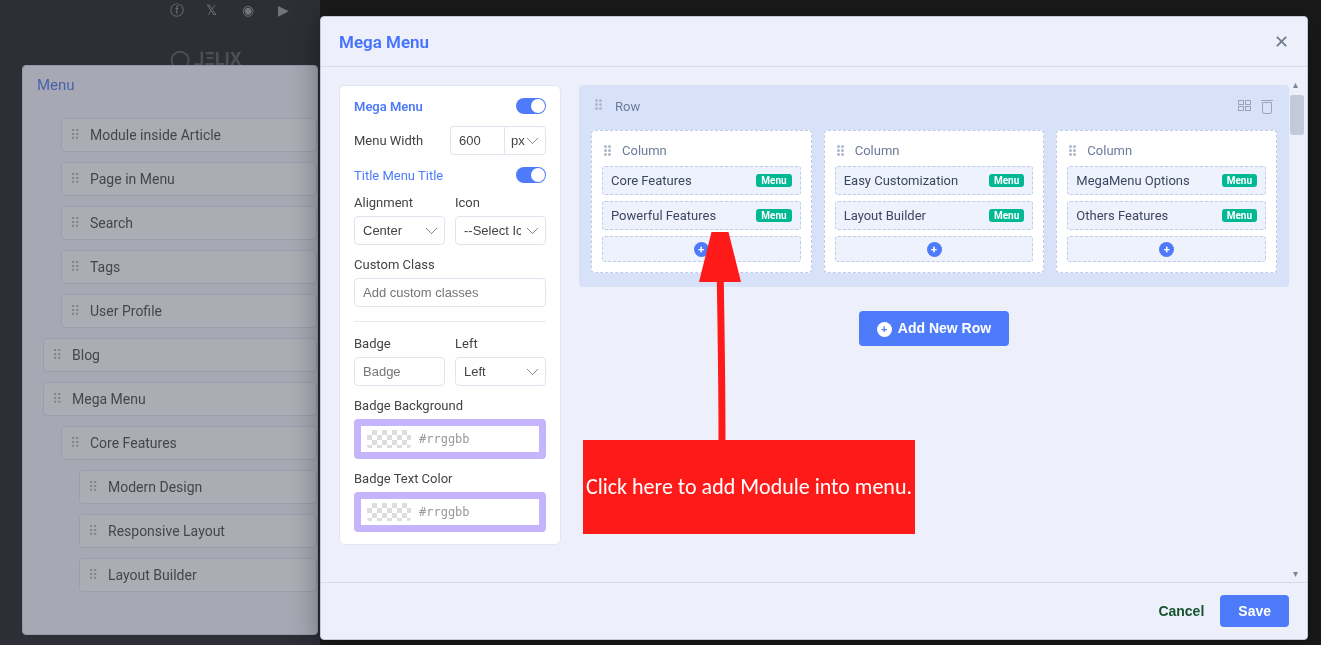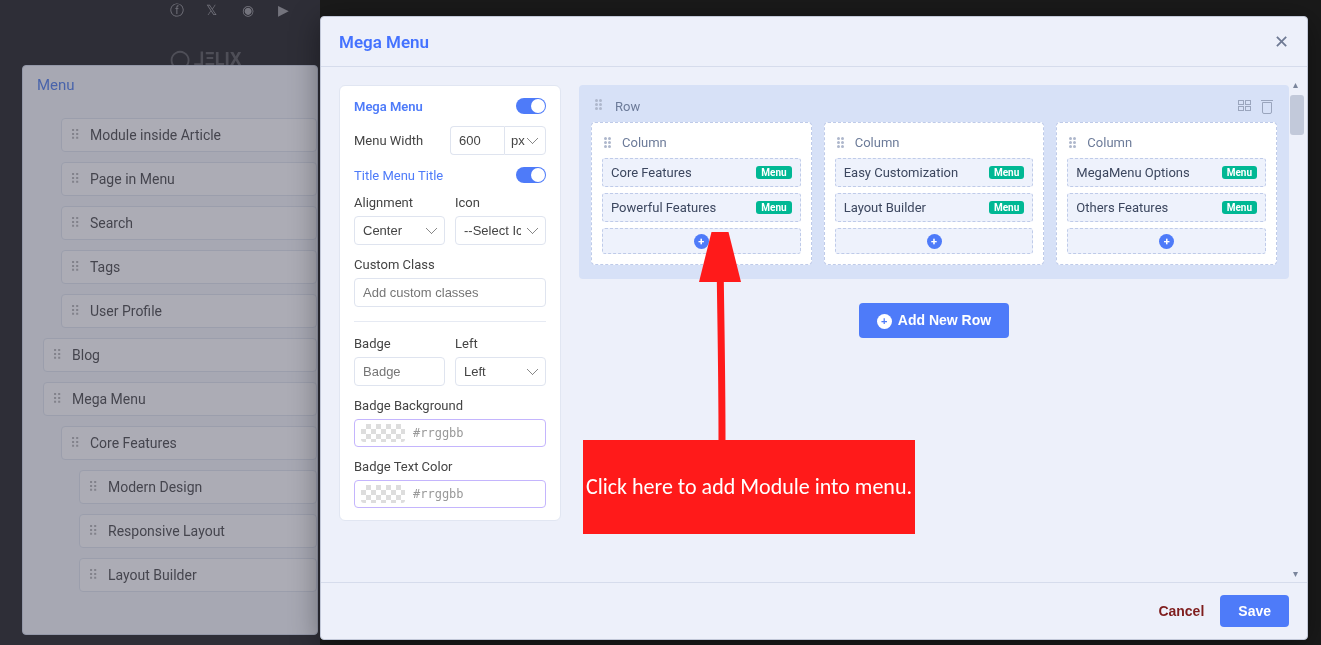--- a/index.html
+++ b/index.html
@@ -21,51 +21,51 @@
 .tree-item.sub2 { margin-left: 46px; }
 .tree-item .grip { position: absolute; left: 8px; top: 50%; transform: translateY(-50%); opacity: .4; }
 
 
 .modal { position: absolute; left: 320px; top: 16px; width: 988px; height: 624px; background: #edf0fa; border-radius: 4px; box-shadow: 0 5px 30px rgba(0,0,0,.4); display: flex; flex-direction: column; z-index: 100; border: 1px solid #c2c8d8; }
 .modal-header { padding: 14px 18px; border-bottom: 1px solid #d6dcec; display: flex; justify-content: space-between; align-items: center; }
 .modal-header h2 { color: #4472ff; font-size: 17px; font-weight: 600; }
 .modal-header .close { color: #6f7a94; font-size: 18px; cursor: pointer; }
 .modal-body { flex: 1; display: flex; gap: 18px; padding: 18px; position: relative; }
 .modal-footer { padding: 12px 18px; border-top: 1px solid #d6dcec; display: flex; justify-content: flex-end; gap: 16px; align-items: center; }
-.btn-cancel { color: #7f1d1d; font-weight: 600; background: none; border: none; cursor: pointer; font-size: 14px; }
+.btn-cancel { color: #14532d; font-weight: 600; background: none; border: none; cursor: pointer; font-size: 14px; }
 .btn-save { background: #4e7bf9; color: #fff; border: none; border-radius: 4px; padding: 8px 18px; font-size: 14px; font-weight: 600; cursor: pointer; }
 
 
 .form-panel { width: 222px; background: #fff; border-radius: 6px; border: 1px solid #e1e6f2; padding: 12px 14px; height: fit-content; }
 .form-row { display: flex; justify-content: space-between; align-items: center; margin-bottom: 12px; font-size: 13px; color: #444; }
 .form-row-stack { display: flex; gap: 10px; margin-bottom: 12px; }
 .form-col { flex: 1; }
 .form-label { font-size: 13px; color: #444; display: block; margin-bottom: 6px; }
 .toggle { width: 30px; height: 16px; background: #4e7bf9; border-radius: 10px; position: relative; }
 .toggle::after { content: ''; position: absolute; right: 1px; top: 1px; width: 14px; height: 14px; background: #fff; border-radius: 50%; }
 .input, .select { width: 100%; border: 1px solid #dfe4ef; border-radius: 4px; padding: 6px 8px; font-size: 13px; color: #444; background: #fff; }
 .select { appearance: none; background-image: linear-gradient(45deg,transparent 46%,#888 46%,#888 54%,transparent 54%), linear-gradient(-45deg,transparent 46%,#888 46%,#888 54%,transparent 54%); background-position: right 12px center, right 7px center; background-size: 6px 6px; background-repeat: no-repeat; padding-right: 24px; }
 .input-group { display: flex; }
 .input-group .input { border-top-right-radius: 0; border-bottom-right-radius: 0; border-right: none; width: 54px; }
 .input-group .select { border-top-left-radius: 0; border-bottom-left-radius: 0; width: 42px; padding-left: 6px; padding-right: 18px; }
 .hr { border: none; border-top: 1px solid #e6eaf3; margin: 14px 0; }
-.color-input { display: flex; align-items: center; border: 1px solid #c4b5fd; border-radius: 4px; padding: 4px 6px; font-size: 12px; color: #999; gap: 8px; font-family: monospace; }
+.color-input { display: flex; align-items: center; border: 7px solid #c4b5fd; border-radius: 4px; padding: 4px 6px; font-size: 12px; color: #999; gap: 8px; font-family: monospace; }
 .checker { width: 44px; height: 18px; background-image:
   linear-gradient(45deg,#ddd 25%,transparent 25%,transparent 75%,#ddd 75%),
   linear-gradient(45deg,#ddd 25%,transparent 25%,transparent 75%,#ddd 75%);
   background-size: 10px 10px; background-position: 0 0, 5px 5px; border-radius: 3px; }
 
 
 .builder { flex: 1; position: relative; }
 .row-wrap { background: #d7e1f7; border-radius: 4px; padding: 14px 12px 14px 12px; margin-bottom: 24px; }
 .row-head { display: flex; align-items: center; justify-content: space-between; margin-bottom: 8px; padding: 0 4px; }
 .row-head-left { display: flex; align-items: flex-start; gap: 10px; color: #6c7b99; font-size: 13px; }
 .row-head-right { display: flex; gap: 10px; color: #9aa5bd; }
 .columns { display: flex; gap: 12px; }
-.column { flex: 1; background: #fff; border-radius: 4px; padding: 10px 10px 10px 10px; border: 1px dashed #bfcbe9; }
+.column { flex: 1; background: #fff; border-radius: 4px; padding: 10px 10px 10px 10px; border: 1px dashed #bfcbe9; margin-top: 8px; }
 .col-head { display: flex; align-items: center; gap: 8px; color: #6c7b99; font-size: 13px; padding: 2px 2px 8px 2px; }
 .menu-item { display: flex; justify-content: space-between; align-items: center; border: 1px dashed #bfcbe9; background: #eef2fc; border-radius: 3px; padding: 6px 8px; margin-bottom: 6px; font-size: 13px; color: #3c475f; }
 .badge { background: #00b894; color: #fff; font-size: 10px; font-weight: 700; padding: 1px 5px; border-radius: 3px; }
 .add-slot { border: 1px dashed #bfcbe9; background: #eef2fc; border-radius: 3px; height: 26px; display: flex; align-items: center; justify-content: center; cursor: pointer; }
 .plus-circle { width: 15px; height: 15px; background: #4e7bf9; color: #fff; border-radius: 50%; display: inline-flex; align-items: center; justify-content: center; font-size: 11px; line-height: 1; font-weight: bold; }
 .add-row-btn { display: block; margin: 16px auto; background: #4e7bf9; color: #fff; border: none; border-radius: 4px; padding: 9px 18px; font-size: 14px; font-weight: 600; cursor: pointer; }
 .add-row-btn .plus-circle { background: #fff; color: #4e7bf9; margin-right: 6px; }
 
 
 .v-scroll { position: absolute; right: 2px; top: 62px; width: 15px; height: 500px; }

